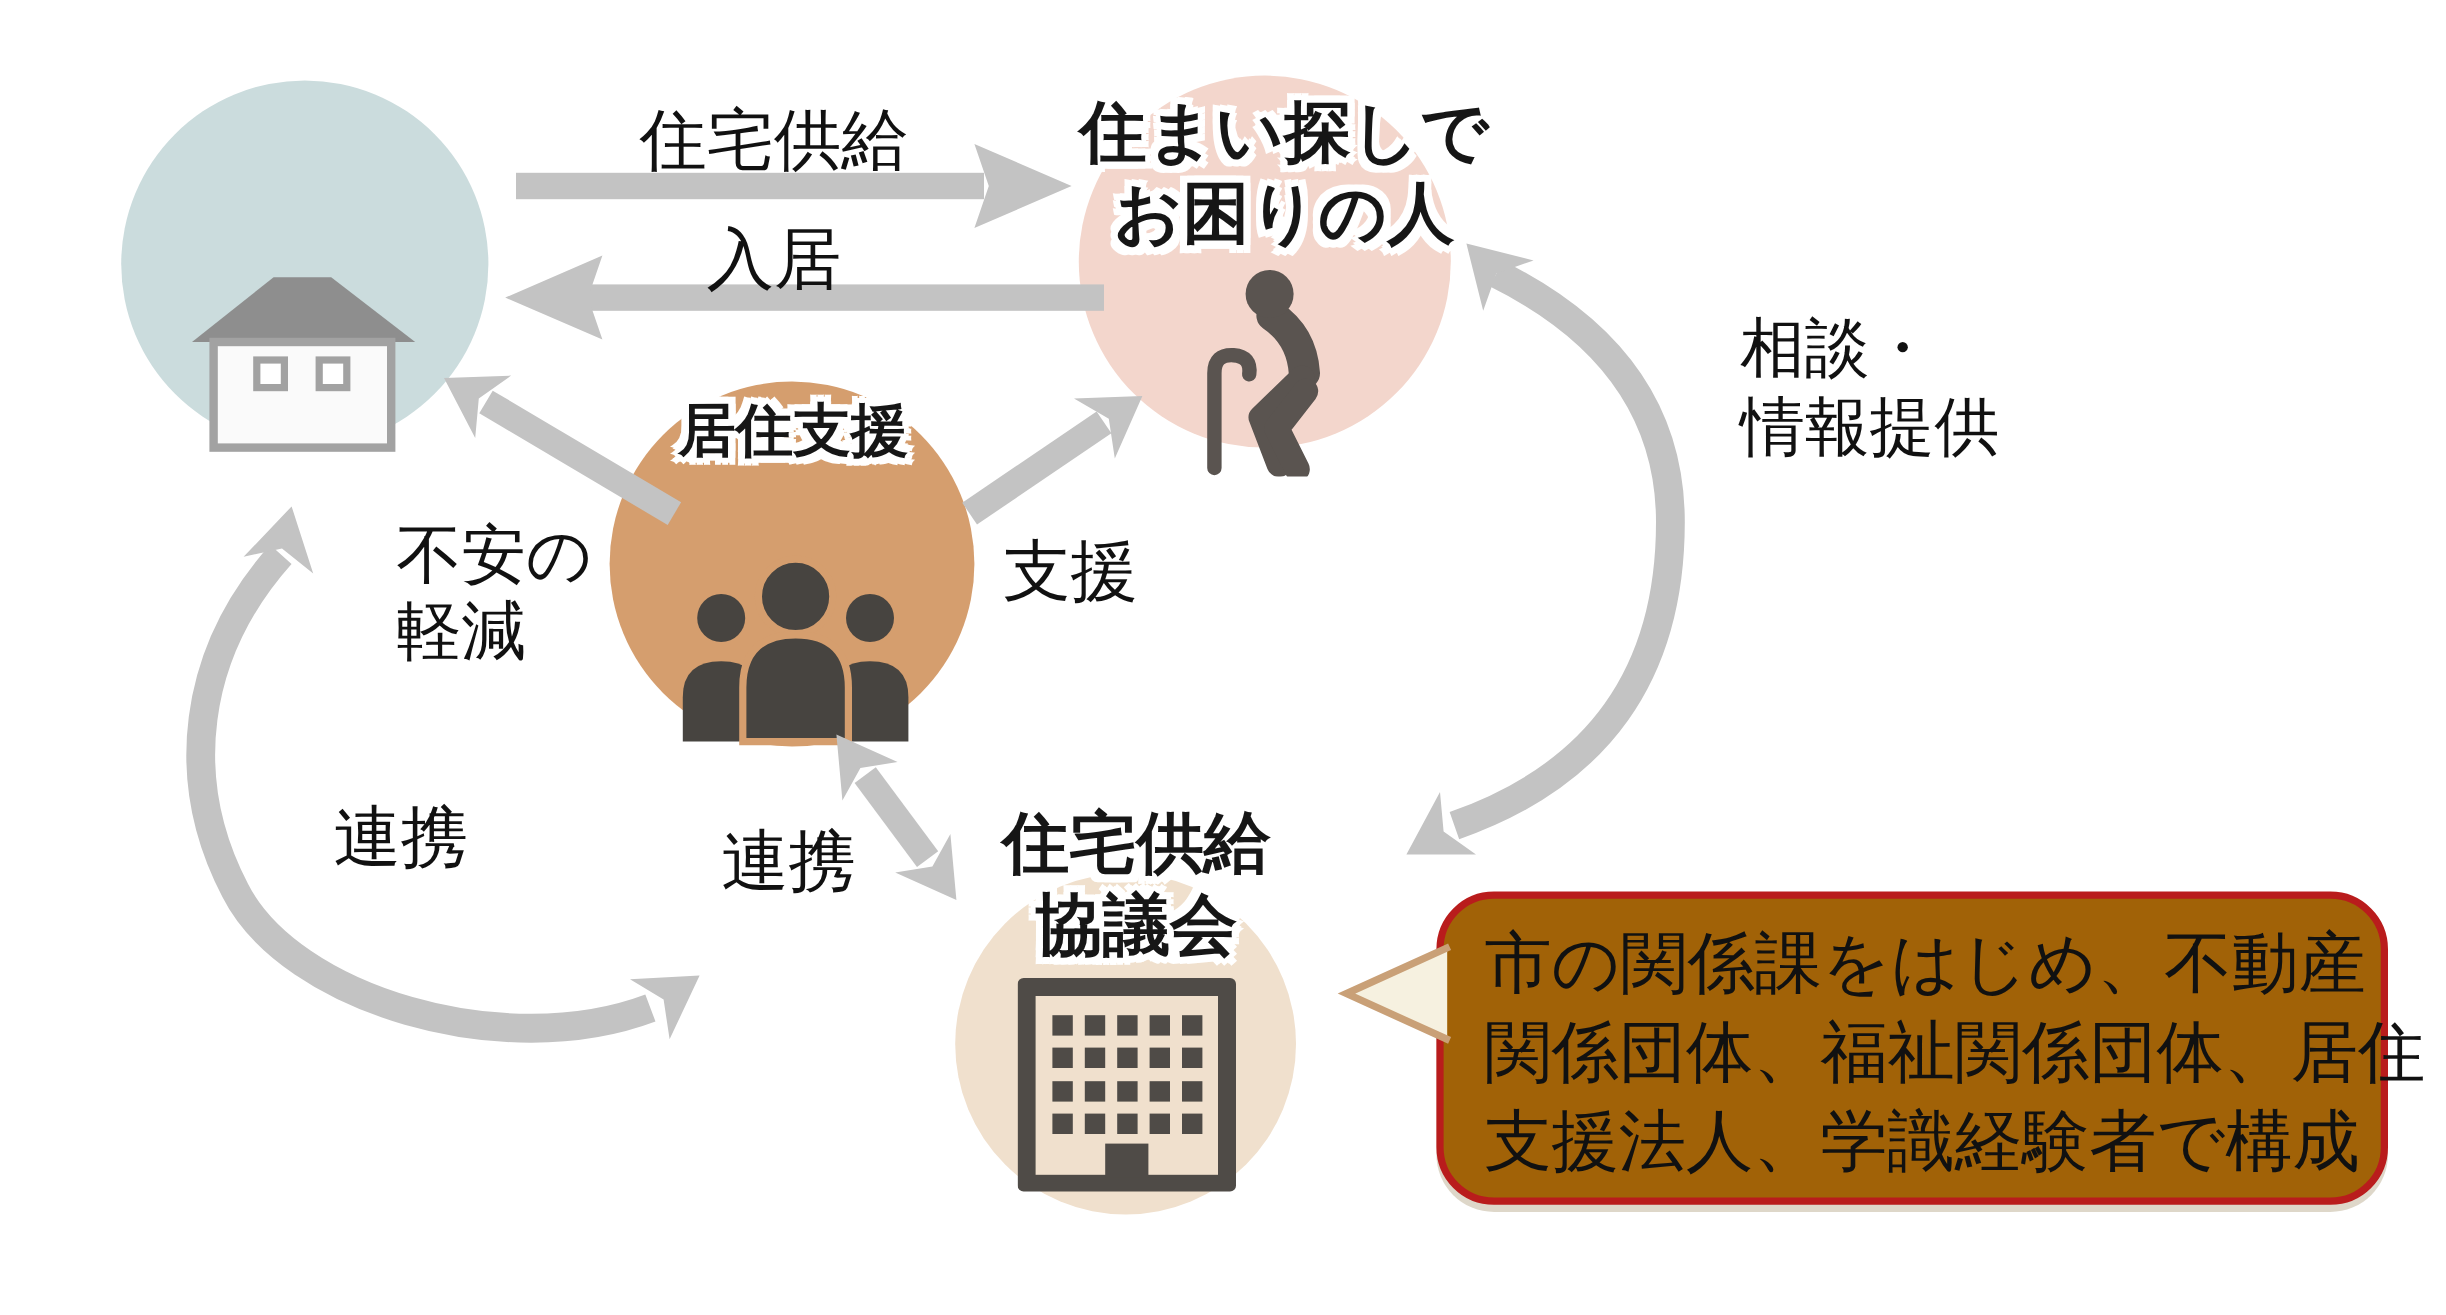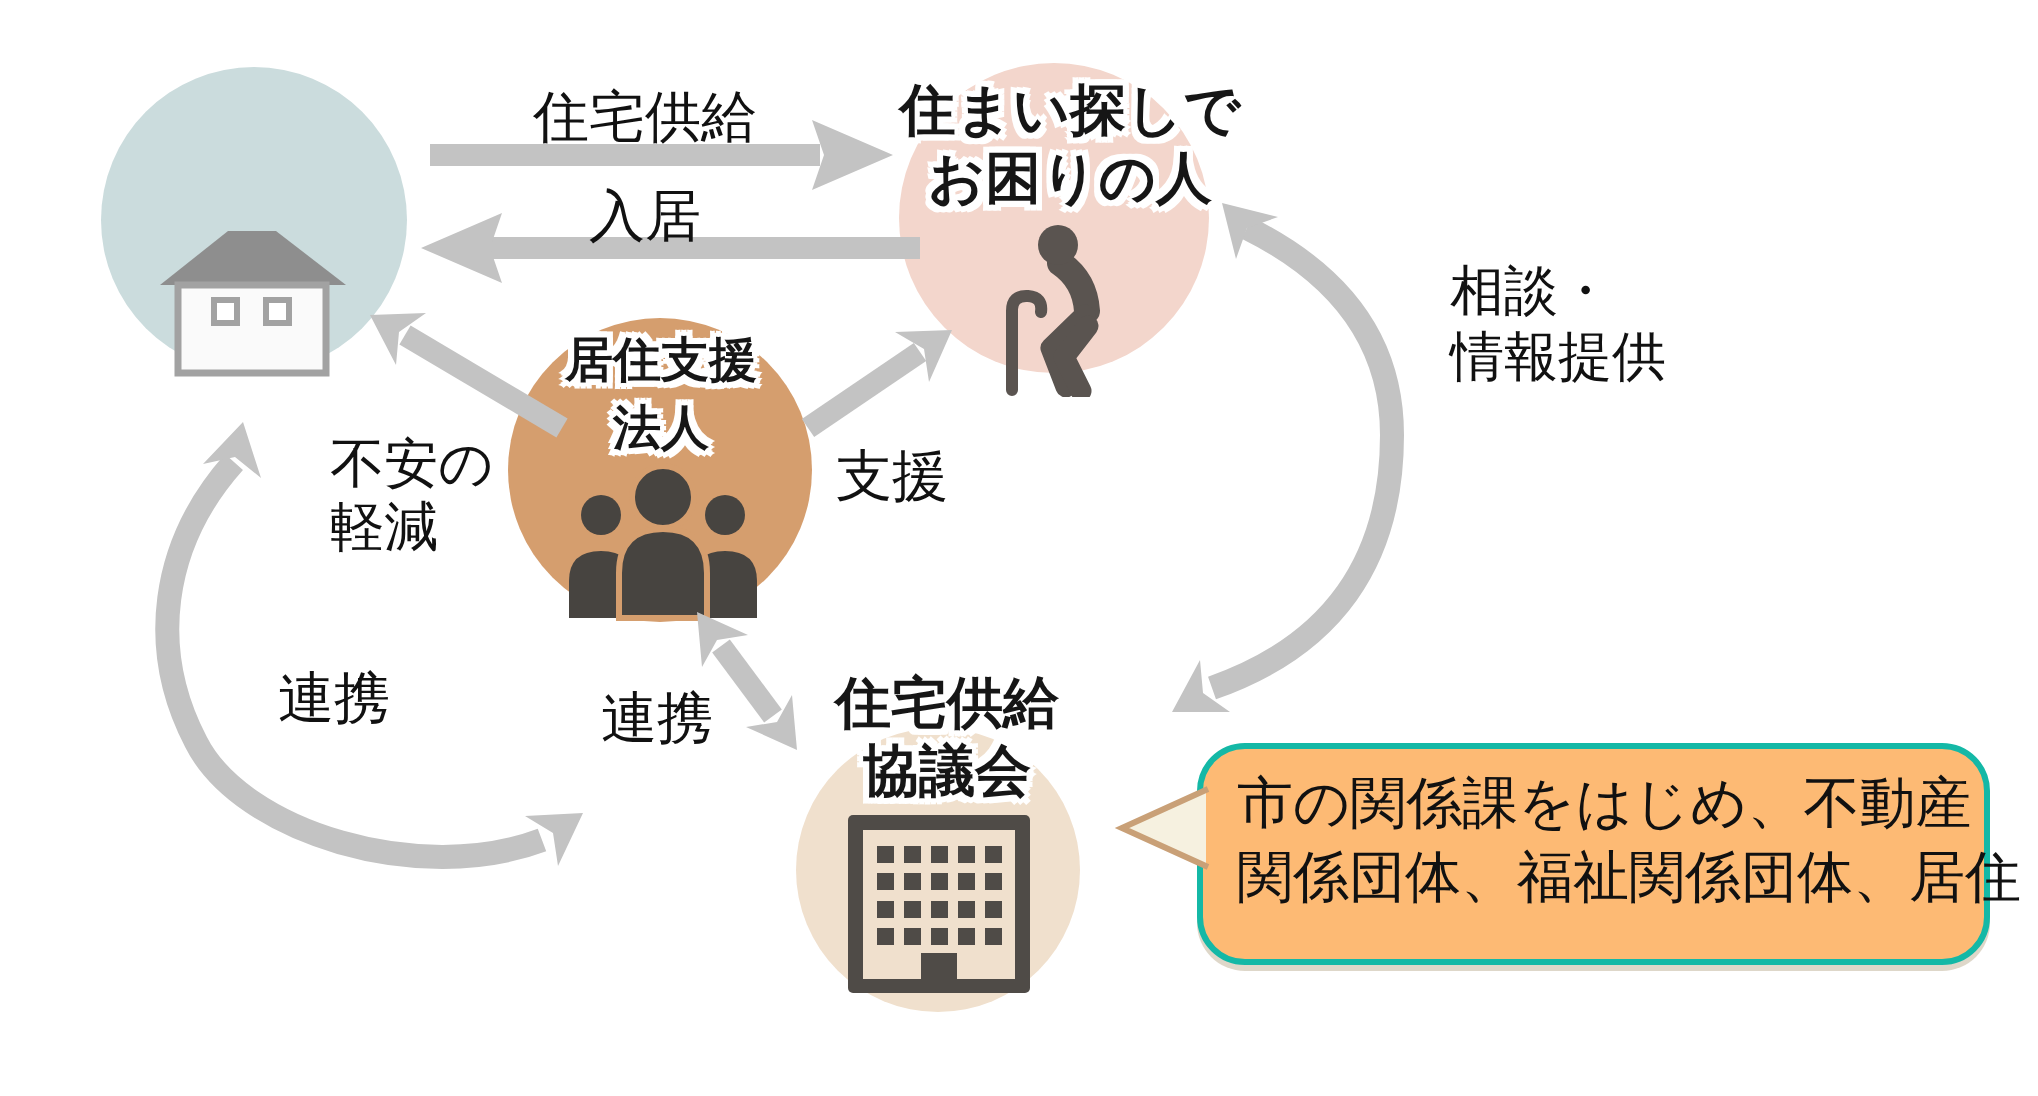--- a/index.html
+++ b/index.html
@@ -25,22 +25,22 @@
   #lbl-support{left:661px;top:326px;font-size:48px;line-height:68px;}
   #lbl-council{left:947px;top:669px;font-size:56px;line-height:68px;}
   #lbl-housing-supply{left:645px;top:80px;font-size:56px;}
   #lbl-move-in{left:645px;top:179px;font-size:56px;}
   #lbl-anxiety{left:412px;top:432px;font-size:54px;line-height:63px;}
   #lbl-support-edge{left:836px;top:440px;font-size:56px;line-height:72px;}
   #lbl-support-edge .small{font-size:40px;}
   #lbl-consult{left:1422px;top:257px;font-size:54px;line-height:66px;margin-left:28px;}
   #lbl-renkei-left{left:334px;top:661px;font-size:56px;}
   #lbl-renkei-center{left:657px;top:681px;font-size:56px;}
-  .bubble{position:absolute;z-index:5;left:1197px;top:743px;width:793px;height:222px;
-      box-sizing:border-box;background:#fdba74;border:6px solid #14b8a6;border-radius:48px;
+  .bubble{position:absolute;z-index:5;left:1197px;top:743px;width:793px;height:261px;
+      box-sizing:border-box;background:#a16207;border:6px solid #b91c1c;border-radius:48px;
       box-shadow:0 6px 0 rgba(160,140,100,0.35);}
   .bubble-text{position:absolute;left:34px;top:17px;font-size:56px;line-height:74px;
       color:#111;white-space:nowrap;}
 </style>
 </head>
 <body>
 
 <div class="canvas">
 
   <div class="circle c-landlord"></div>
@@ -139,21 +139,20 @@
       <polygon fill="#c3c3c3" points="583,813 558,866 553,833 525,816"></polygon>
     </g>
   </svg>
 
   <div class="node-label" id="lbl-seeker">
     <div>住まい探しで</div>
     <div>お困りの人</div>
   </div>
   <div class="node-label" id="lbl-support">
     <div>居住支援</div>
-    <div>法人</div>
   </div>
   <div class="node-label" id="lbl-council">
     <div>住宅供給</div>
     <div>協議会</div>
   </div>
 
   <div class="edge-label center" id="lbl-housing-supply">住宅供給</div>
   <div class="edge-label center" id="lbl-move-in">入居</div>
   <div class="edge-label center" id="lbl-anxiety">
     <div>不安の</div>
@@ -166,20 +165,21 @@
     <div>相談・</div>
     <div>情報提供</div>
   </div>
   <div class="edge-label center" id="lbl-renkei-left">連携</div>
   <div class="edge-label center" id="lbl-renkei-center">連携</div>
 
   <div class="bubble">
     <div class="bubble-text">
       <div>市の関係課をはじめ、不動産</div>
       <div>関係団体、福祉関係団体、居住</div>
+      <div>支援法人、学識経験者で構成</div>
     </div>
   </div>
   <svg class="tail" width="2038" height="1096" viewBox="0 0 2038 1096">
     <polygon points="1206,792 1122,828 1206,864" fill="#f6f1e0"></polygon>
     <path d="M 1208 789 L 1122 828 L 1208 867" fill="none" stroke="#c9a077" stroke-width="6"></path>
   </svg>
 
 </div>
 
 </body></html>

